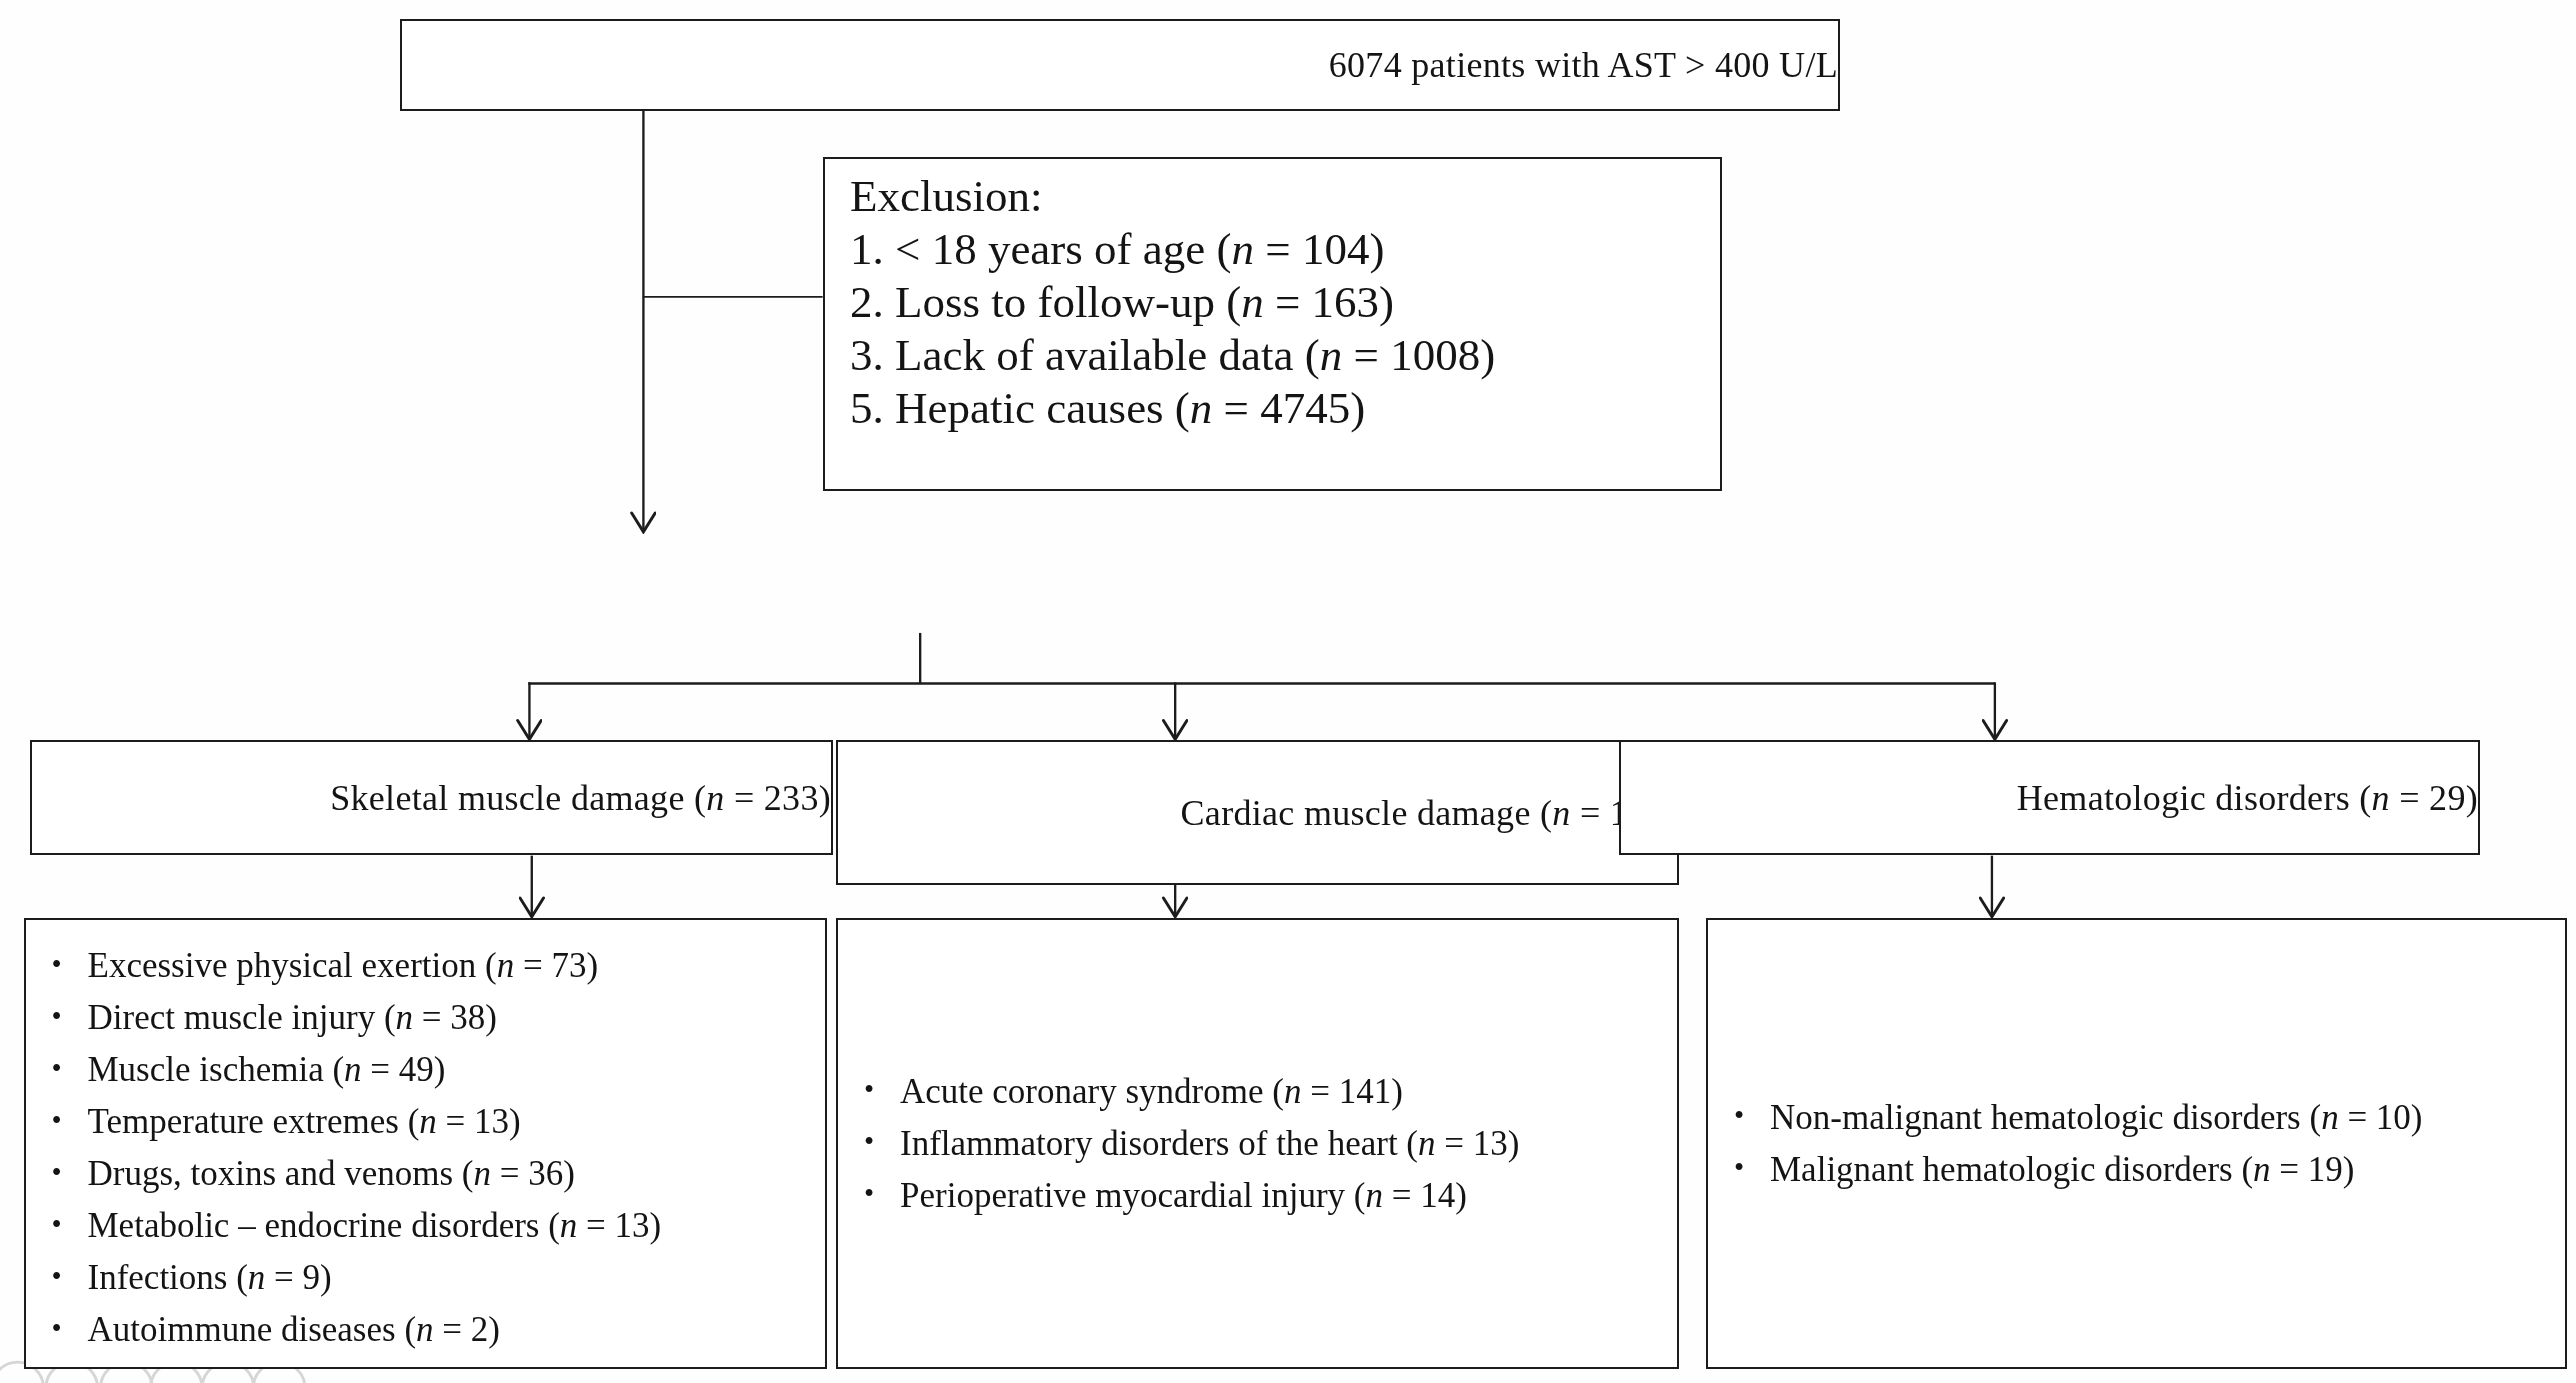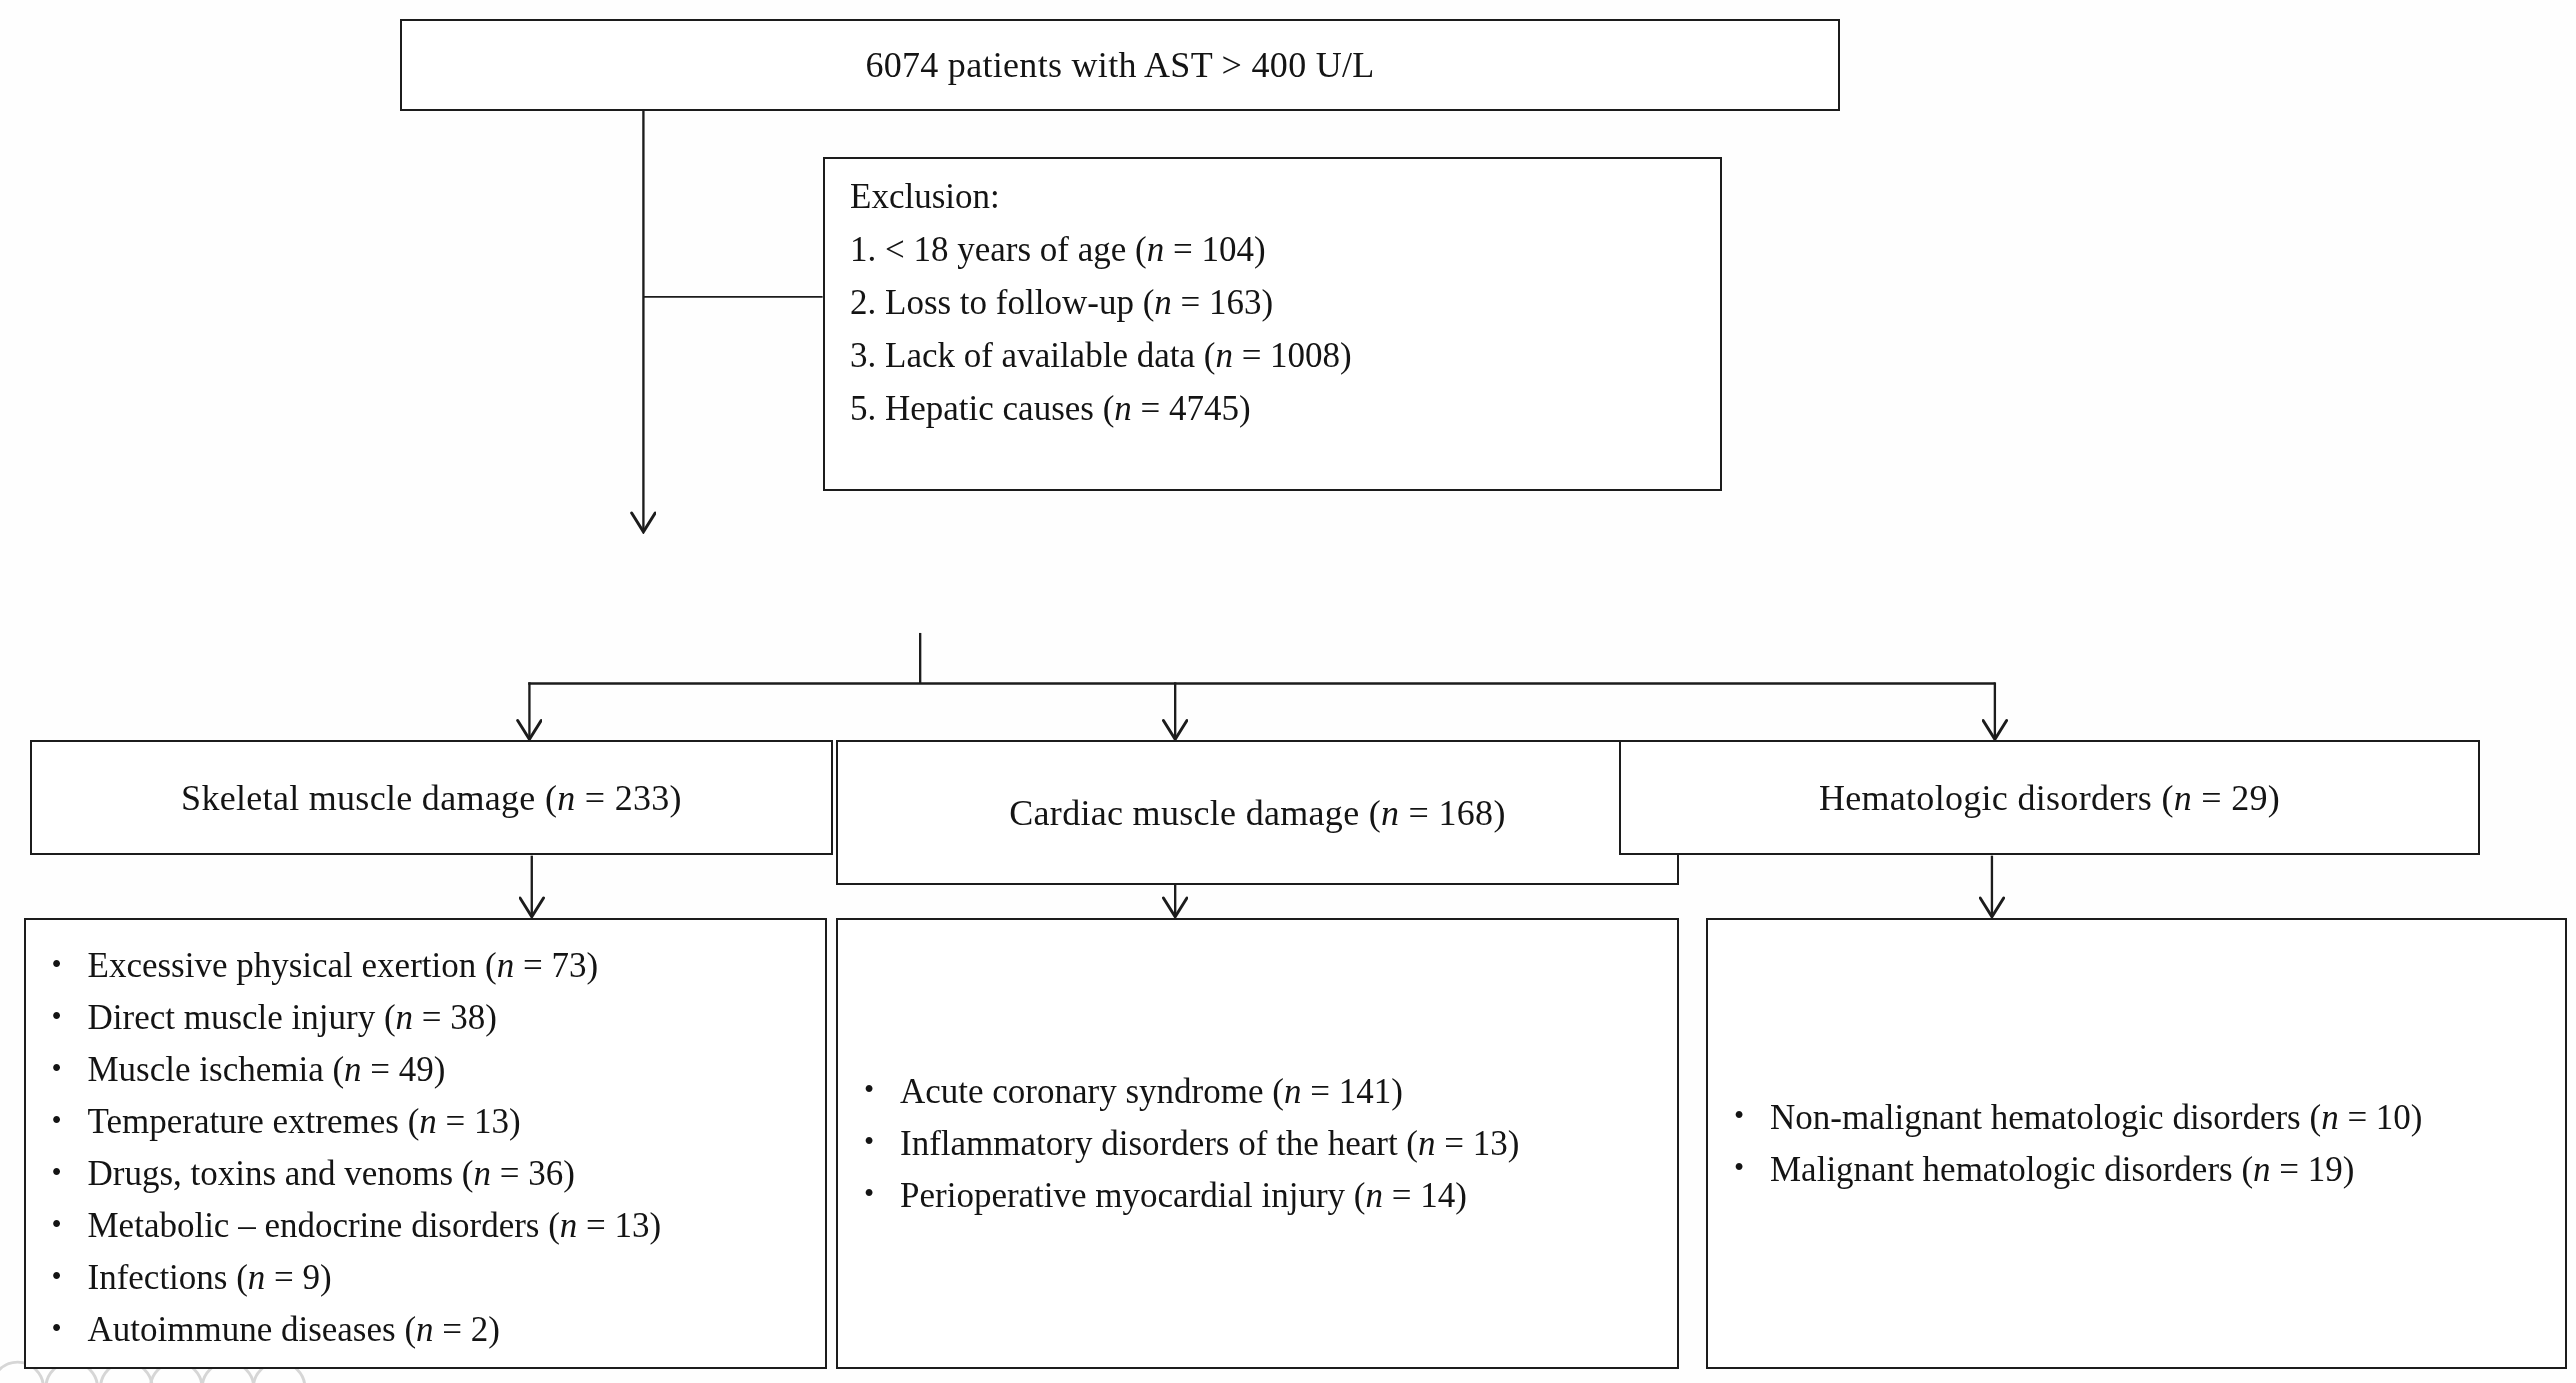--- a/index.html
+++ b/index.html
@@ -32,28 +32,28 @@
   .arrow-path { stroke: var(--line); fill: none; }
   .wm { stroke: var(--watermark); fill: none; }
   .box {
     position: absolute;
     border: 2.9px solid var(--border);
     background: var(--boxfill);
   }
   .center-line {
     display: flex;
     align-items: center;
-    justify-content: center;
+    justify-content: flex-end;
     text-align: center;
     font-size: 36px;
     letter-spacing: 0.3px;
     white-space: nowrap;
   }
   .exclusion {
-    font-size: 35px;
+    font-size: 45px;
     line-height: 53px;
     padding: 10.6px 11.8px 0 25px;
     white-space: nowrap;
   }
   .detail { font-size: 35px; line-height: 52px; white-space: nowrap; }
   .det-top { padding: 20px 9.4px 0 26px; }
   .det-center {
     display: flex;
     flex-direction: column;
     justify-content: center;

